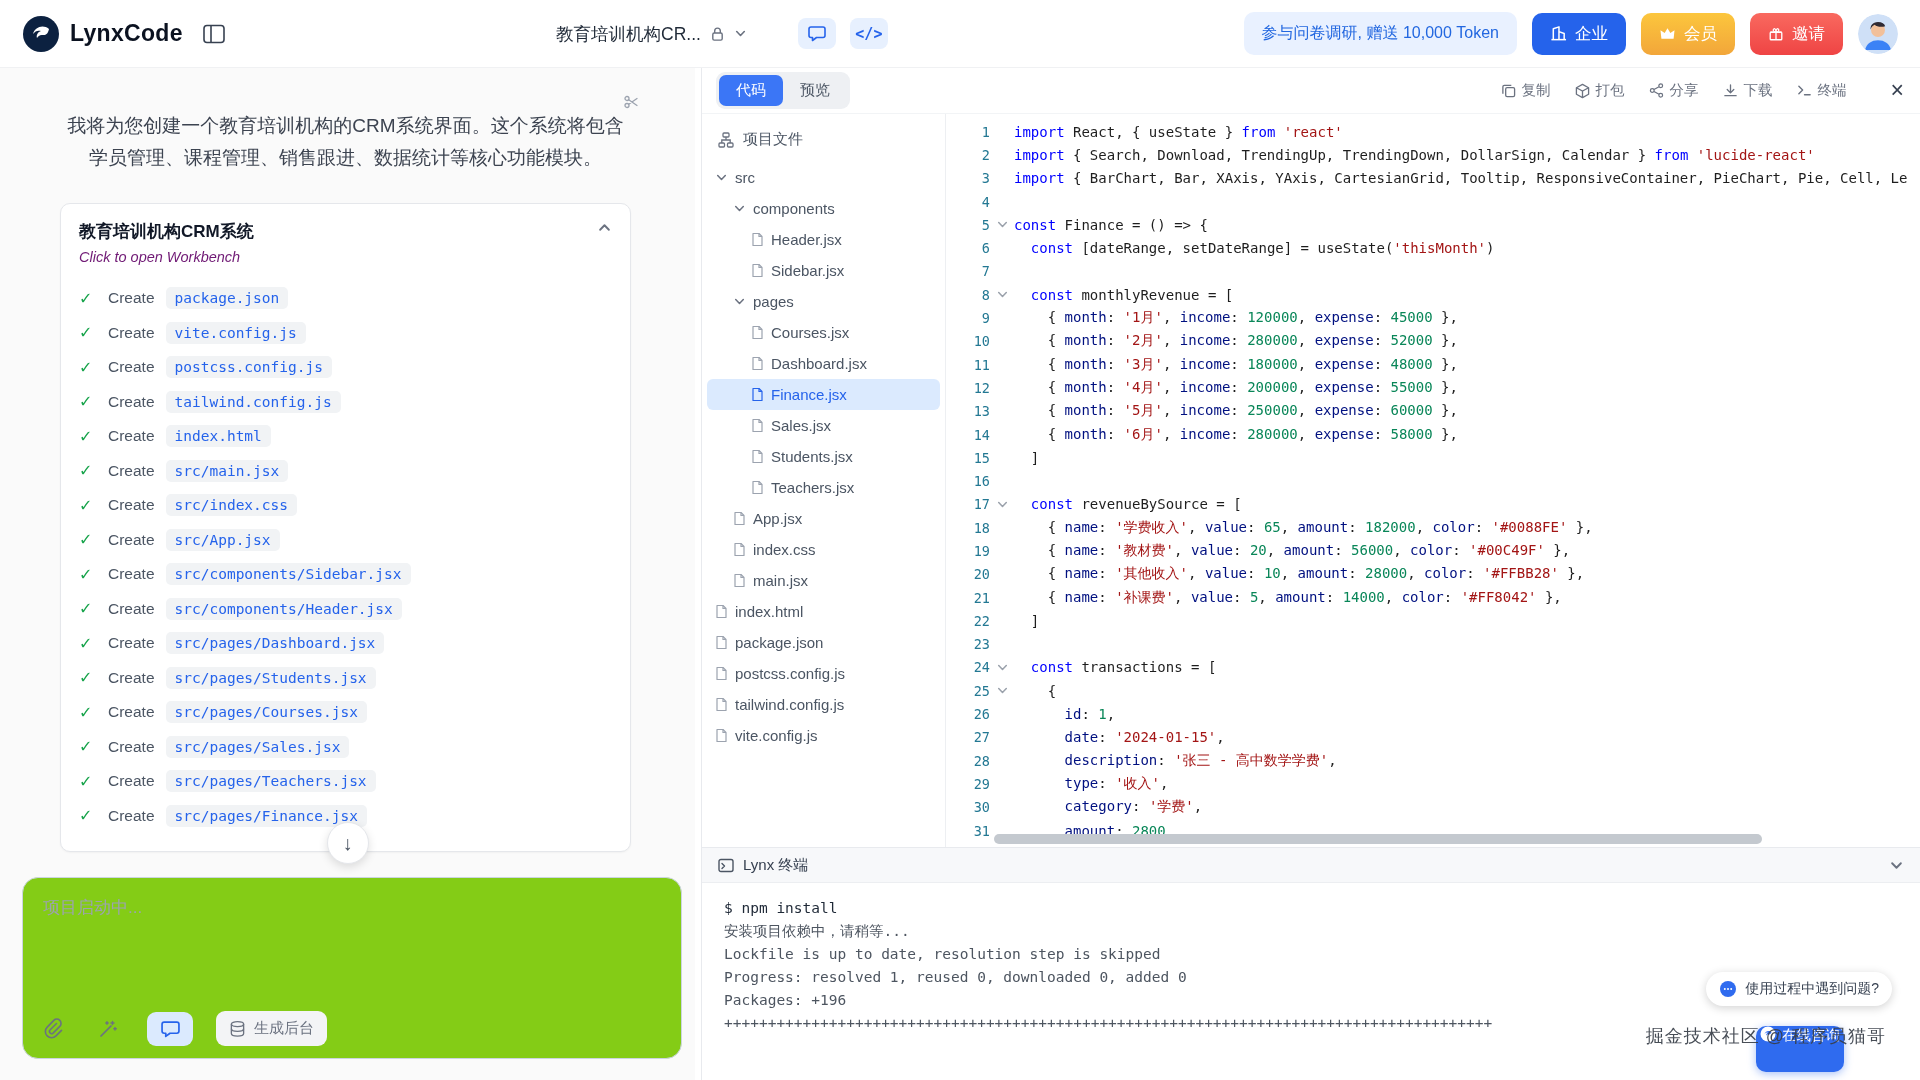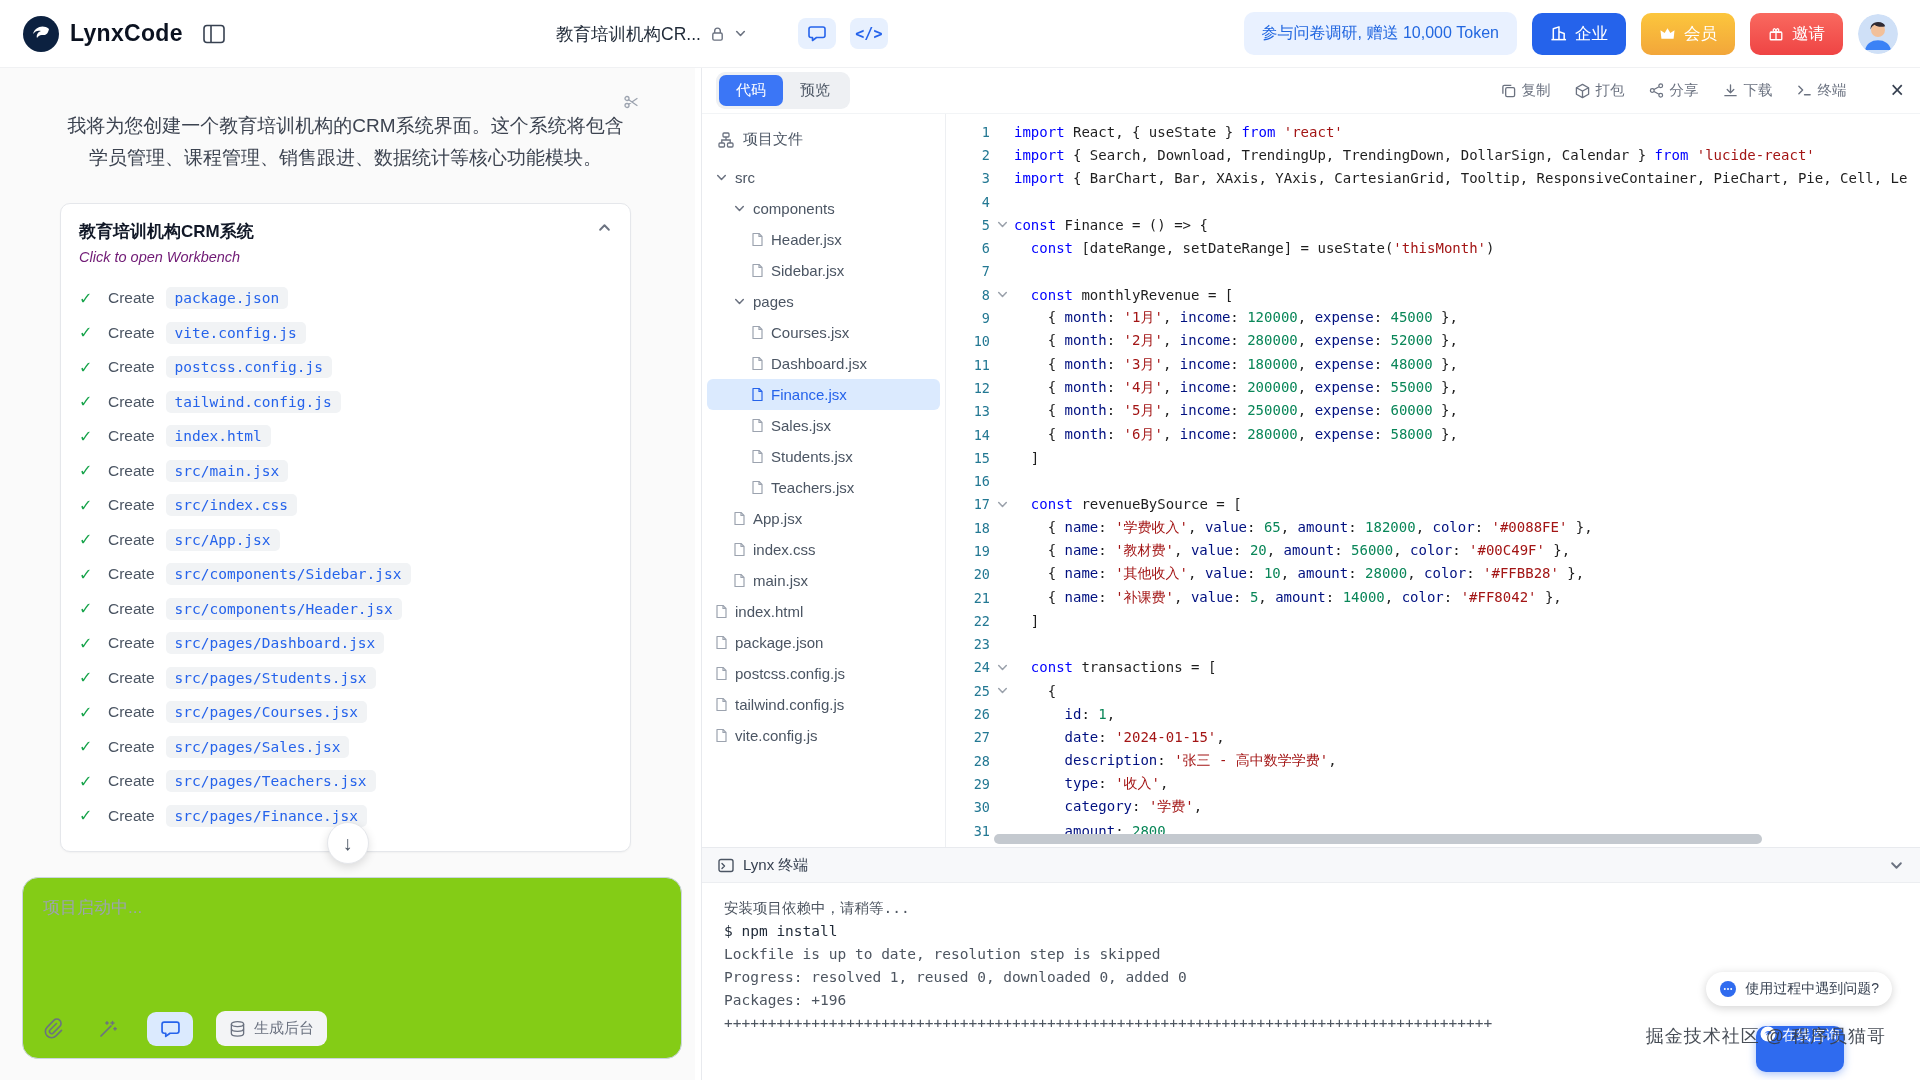--- a/index.html
+++ b/index.html
@@ -616,22 +616,22 @@
             </svg>
         </span>
         <span>Lynx 终端</span>
         <span class="term-caret">
           <svg width="15" height="15" viewBox="0 0 12 12">
               <path d="M2.5 4.2 6 7.8l3.5-3.6" fill="none" stroke="#6b7280" stroke-width="1.5" stroke-linecap="round" stroke-linejoin="round"></path>
             </svg>
         </span>
       </div>
       <div class="term-body">
+          <div class="term-line cmd">$ npm install</div>
           <div class="term-line">安装项目依赖中，请稍等...</div>
-          <div class="term-line cmd">$ npm install</div>
           <div class="term-line">Lockfile is up to date, resolution step is skipped</div>
           <div class="term-line">Progress: resolved 1, reused 0, downloaded 0, added 0</div>
           <div class="term-line">Packages: +196</div>
           <div class="term-line">++++++++++++++++++++++++++++++++++++++++++++++++++++++++++++++++++++++++++++++++++++++++</div>
         </div>
     </div>
   </section>
 </div>
 
 <div class="help-bubble">

